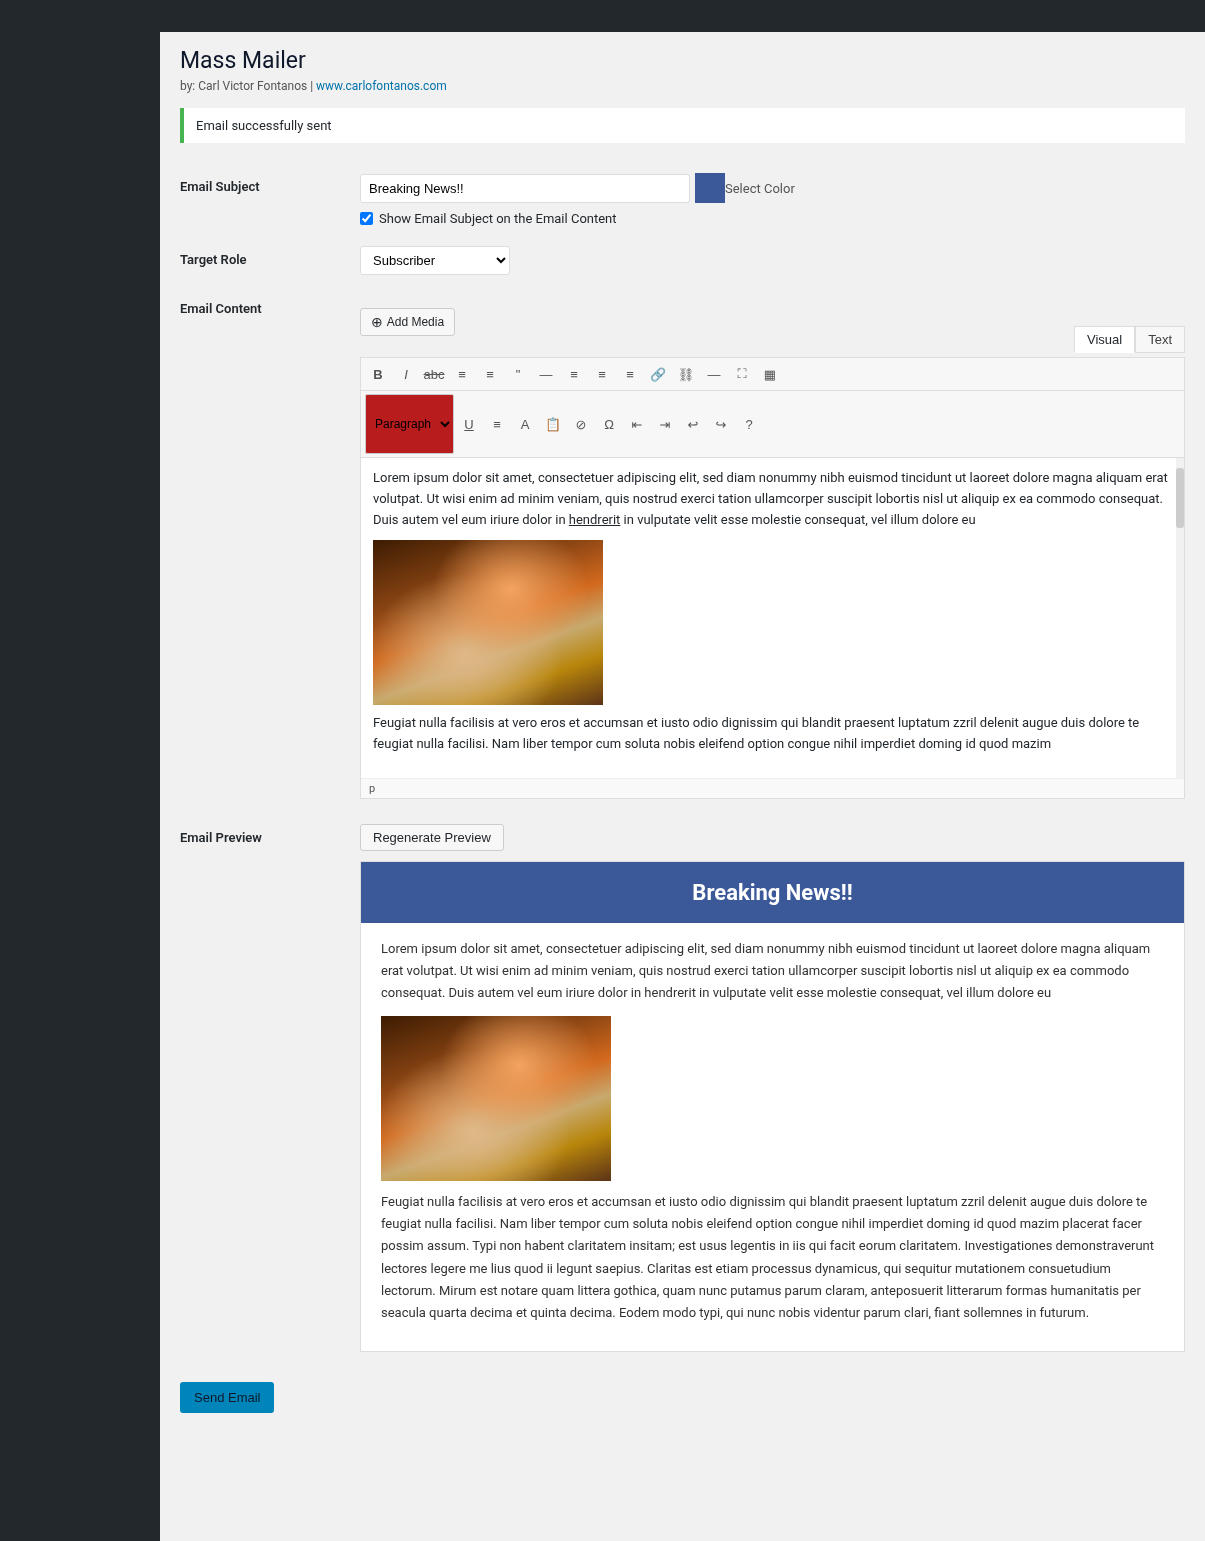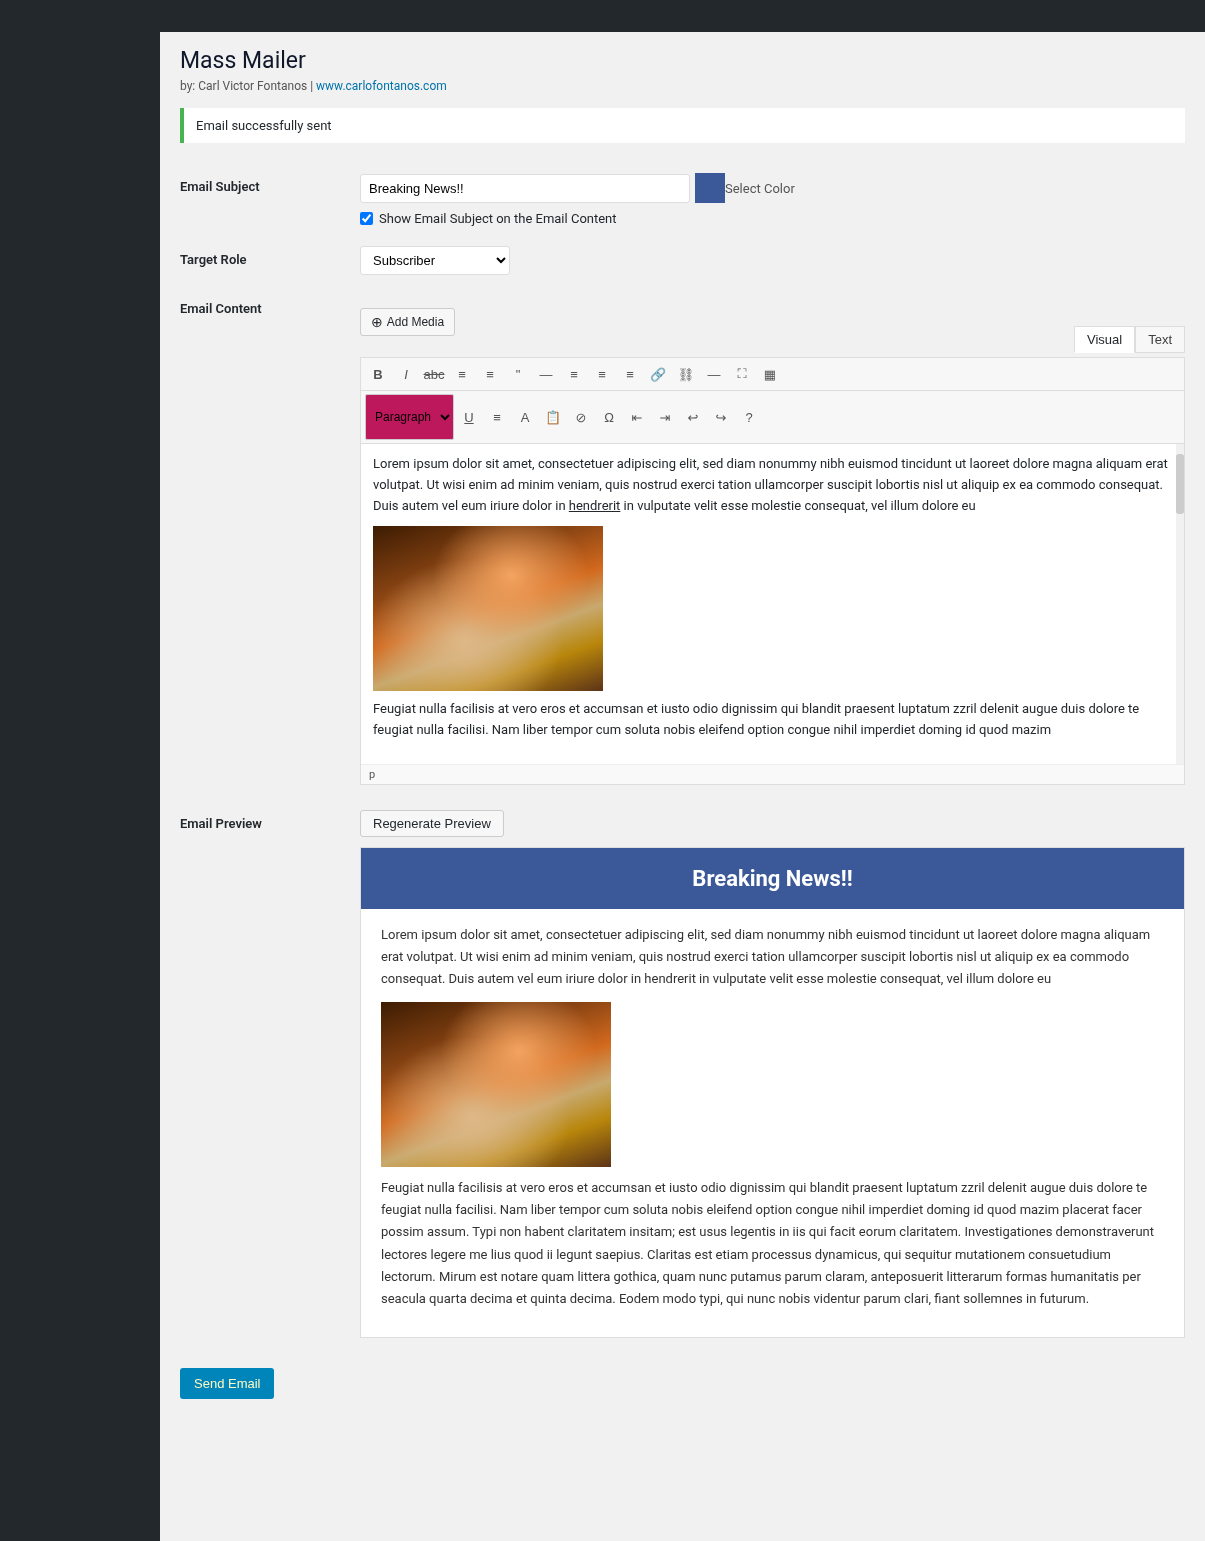--- a/index.html
+++ b/index.html
@@ -154,25 +154,25 @@
       border: none;
       background: transparent;
       cursor: pointer;
       font-size: 13px;
       color: #555;
       border-radius: 2px;
     }
     .toolbar-btn.bold { font-weight: bold; }
     .toolbar-btn.italic { font-style: italic; }
     .paragraph-select {
-      padding: 14px 5px;
+      padding: 21px 5px;
       font-size: 12px;
       border: 1px solid #ccc;
       border-radius: 2px;
-      background: #be185d;
+      background: #b91c1c;
     }
     .editor-body {
       min-height: 320px;
       padding: 10px 12px;
       font-size: 13px;
       line-height: 1.6;
       position: relative;
       overflow-y: auto;
       max-height: 340px;
     }
@@ -277,21 +277,21 @@
       flex-shrink: 0;
       font-weight: 600;
       font-size: 13px;
       padding-top: 6px;
     }
     .form-field-col {
       flex: 1;
     }
     .send-btn {
       background: #0085ba;
-      color: #fef9c3;
+      color: #0f172a;
       border: none;
       padding: 8px 14px;
       font-size: 13px;
       border-radius: 3px;
       cursor: pointer;
       margin-top: 20px;
     }
   </style>
 </head>
 <body>

